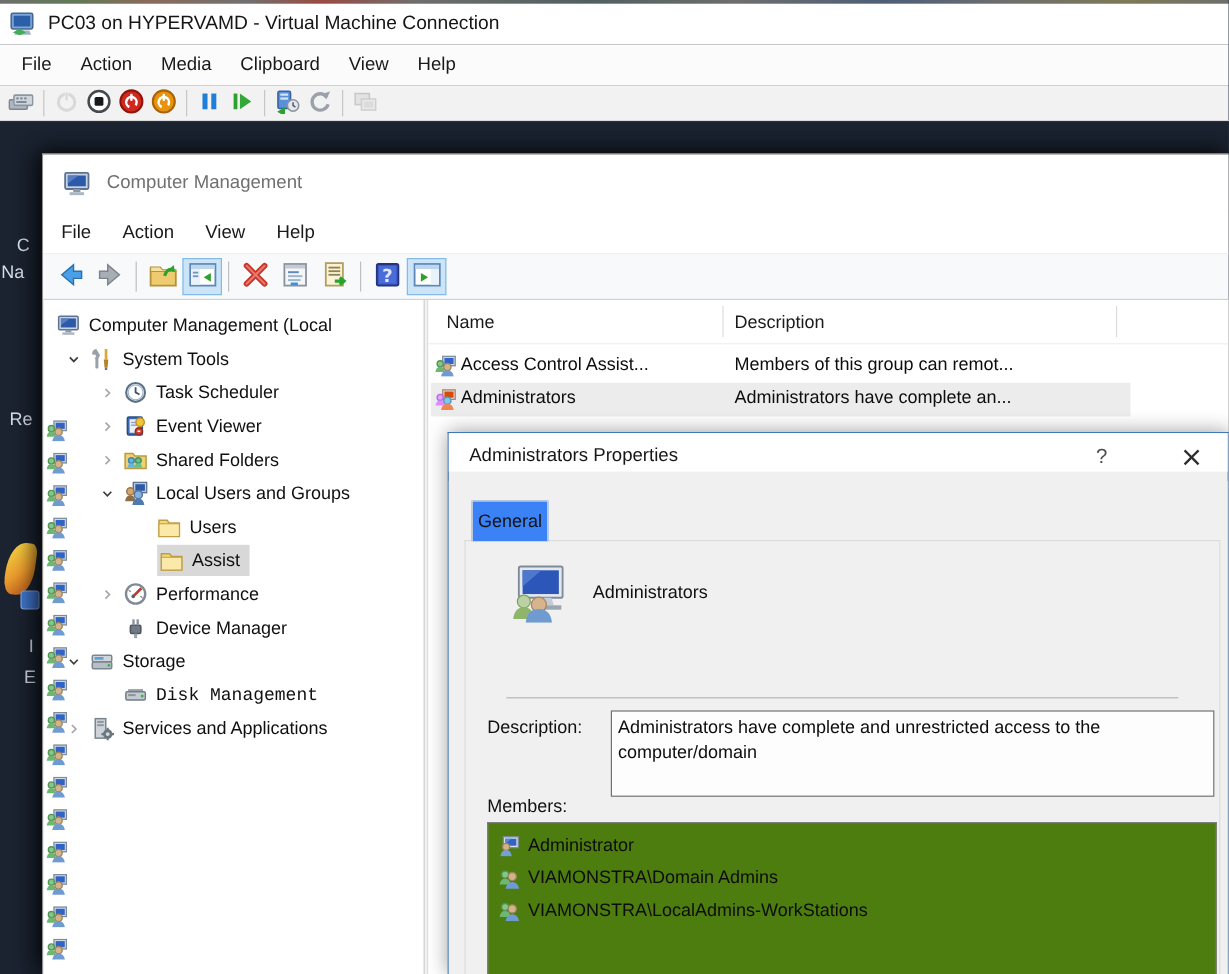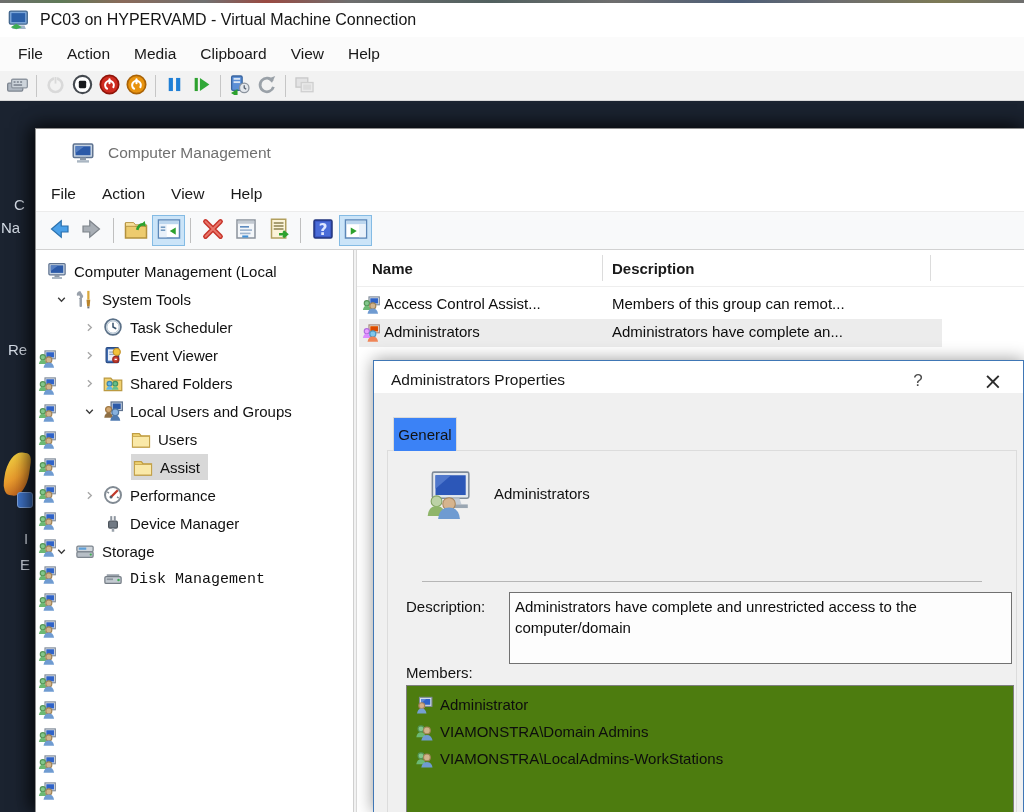--- a/index.html
+++ b/index.html
@@ -31,21 +31,21 @@
   .frag { position:absolute; color:#d6dde7; font-size:15px; }
   .frag-flame { position:absolute; left:5px; top:351px; width:24px; height:44px;
     background:linear-gradient(140deg,#f1d041 10%,#e89a2d 55%,#b95f1e 90%); border-radius:60% 20% 55% 30%; transform:rotate(8deg); }
   .frag-tile { position:absolute; left:17px; top:391px; width:16px; height:16px; background:#3f74c9; border-radius:3px; border:1px solid #7fa3dc; }
 
   
   .cm-window { position:absolute; left:35px; top:128px; width:989px; height:684px; background:#ffffff;
     border:1px solid #8f8f8f; border-right:none; border-bottom:none;
     box-shadow:-7px 0 16px rgba(0,0,0,.55), 0 -5px 16px rgba(0,0,0,.45); }
   .cm-titlebar { position:absolute; top:0; left:0; right:0; height:47px; background:#fff;
-    display:flex; align-items:center; padding-left:16px;margin-left:19px; }
+    display:flex; align-items:center; padding-left:16px; }
   .cm-app-icon { width:24px; height:24px; flex:none; }
   .cm-title { font-size:15.5px; color:#707070; margin-left:13px; }
   .cm-menubar { position:absolute; top:47px; left:0; right:0; height:36px; background:#fff;
     display:flex; align-items:center; padding-left:2px; border-bottom:1px solid #ececec; }
   .cm-menubar .menu-item { font-size:15.5px; padding:0 13px; }
   .cm-toolbar { position:absolute; top:83px; left:0; right:0; height:38px; background:#f8f9fa;
     border-bottom:1px solid #d2d2d2; display:flex; align-items:center; padding-left:6px; }
   .cm-btn { width:33px; height:31px; display:flex; align-items:center; justify-content:center;
     background:none; border:1px solid transparent; }
   .cm-btn svg { width:24px; height:24px; }
@@ -62,21 +62,21 @@
   .expander { width:28px; height:16px; flex:none; display:flex; align-items:center; justify-content:center; }
   .expander svg { width:15px; height:15px; }
   .tree-icon { width:20px; height:20px; flex:none; }
   .tree-icon svg { width:20px; height:20px; }
   .tree-label { margin-left:7px; }
   .sel-wrap { display:flex; align-items:center; background:#d8d8d8; padding:3px 8px 3px 2px; }
   .sel-wrap .tree-label { margin-left:7px; }
 
   
   .list-pane { position:absolute; left:320px; top:0; right:0; bottom:0; background:#fff; overflow:hidden; }
-  .list-header { position:relative; height:37px; border-bottom:1px solid #eeeeee; font-size:15px; color:#1a1a1a;font-weight:bold; }
+  .list-header { position:relative; height:37px; border-bottom:1px solid #eeeeee; font-size:15px; color:#1a1a1a; }
   .col-name { position:absolute; left:15px; top:10px; }
   .col-desc { position:absolute; left:255px; top:10px; }
   .col-div { position:absolute; top:5px; width:1px; height:26px; background:#dcdcdc; }
   .list-rows { padding-top:4px; }
   .list-row { position:relative; height:28px; font-size:15px; color:#0d0d0d; }
   .list-row.selected::before { content:""; position:absolute; left:2px; top:0; width:583px; height:28px; background:#ececec; }
   .row-icon { position:absolute; left:5px; top:5px; width:18px; height:18px; }
   .row-icon svg { width:18px; height:18px; }
   .selected .row-icon svg { filter:hue-rotate(160deg) saturate(1.5) brightness(1.02); }
   .cell-name { position:absolute; left:27px; top:4px; width:215px; white-space:nowrap; overflow:hidden; }
@@ -470,20 +470,38 @@
             </div>
             <div class="tree-row" style="padding-left: 38px; font-family: Liberation Mono, monospace;">
               <span class="expander"></span>
               <span class="tree-icon"><svg viewBox="0 0 16 16">
                   <rect x="3" y="4.2" width="10" height="2.2" fill="#98a0a9"></rect>
                   <rect x="1.5" y="6" width="13" height="5.5" rx="1" fill="#c4cbd2" stroke="#747c85"></rect>
                   <rect x="3" y="7.5" width="5" height="1.4" fill="#8c949d"></rect>
                   <circle cx="12.4" cy="8.8" r="1" fill="#3fae54"></circle>
                 </svg></span>
               <span class="tree-label">Disk Management</span>
+            </div>
+            <div class="tree-row" style="padding-left: 10px;">
+              <span class="expander">
+                <svg viewBox="0 0 16 16">
+                  <path d="M6.3 4.5 L9.9 8 L6.3 11.5" fill="none" stroke="#a8a8a8" stroke-width="1.5"></path>
+                </svg>
+              </span>
+              <span class="tree-icon"><svg viewBox="0 0 16 16">
+                  <rect x="3.5" y="1.5" width="7" height="13" fill="#cdd3d9" stroke="#7b838c"></rect>
+                  <rect x="4.8" y="3" width="4.4" height="1.3" fill="#8d959e"></rect>
+                  <rect x="4.8" y="5.2" width="4.4" height="1.3" fill="#8d959e"></rect>
+                  <g stroke="#6b7680" stroke-width="1.4">
+                    <path d="M11.8 7.6 v1.4 M11.8 14.6 v1.4 M7.6 11.8 h1.4 M14.6 11.8 h1.4"></path>
+                  </g>
+                  <circle cx="11.8" cy="11.8" r="3.2" fill="#6b7680"></circle>
+                  <circle cx="11.8" cy="11.8" r="1.3" fill="#d6dadf"></circle>
+                </svg></span>
+              <span class="tree-label">Services and Applications</span>
             </div>
           </div>
         <div class="splitter"></div>
 
         <div class="list-pane">
           <div class="list-header">
             <span class="col-name">Name</span>
             <span class="col-desc">Description</span>
             <span class="col-div" style="left:245px;"></span>
             <span class="col-div" style="left:573px;"></span>

